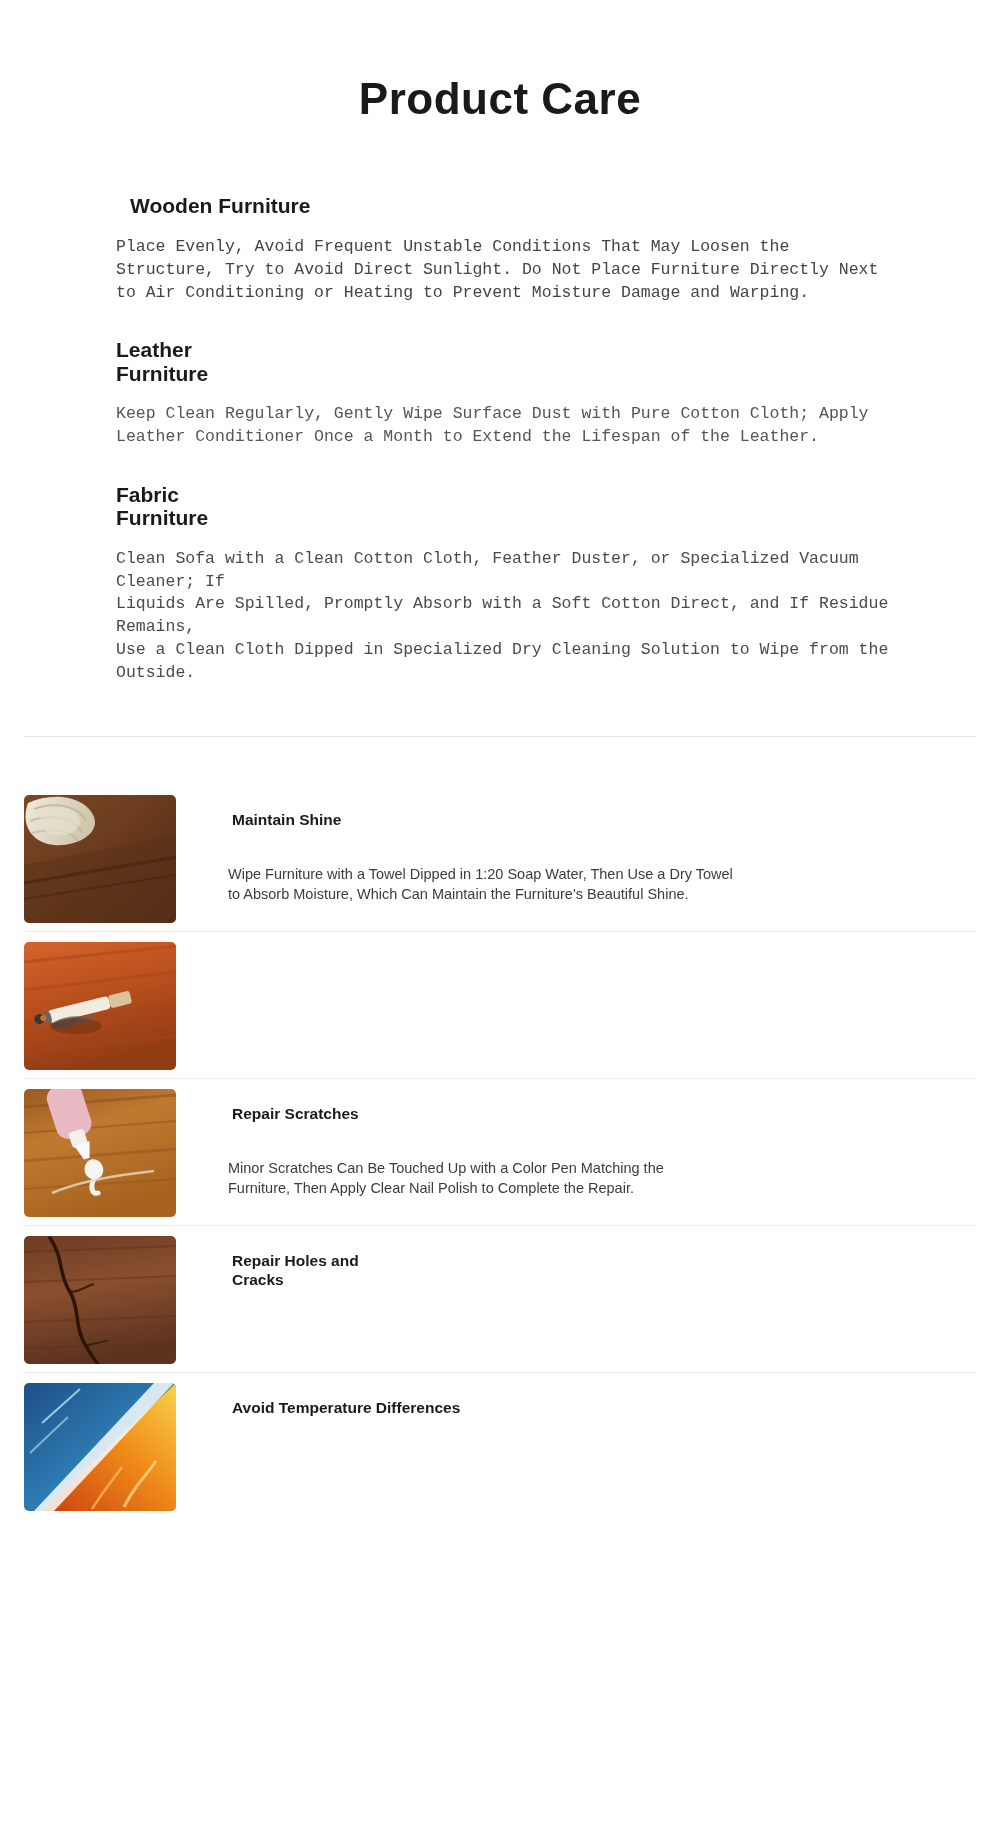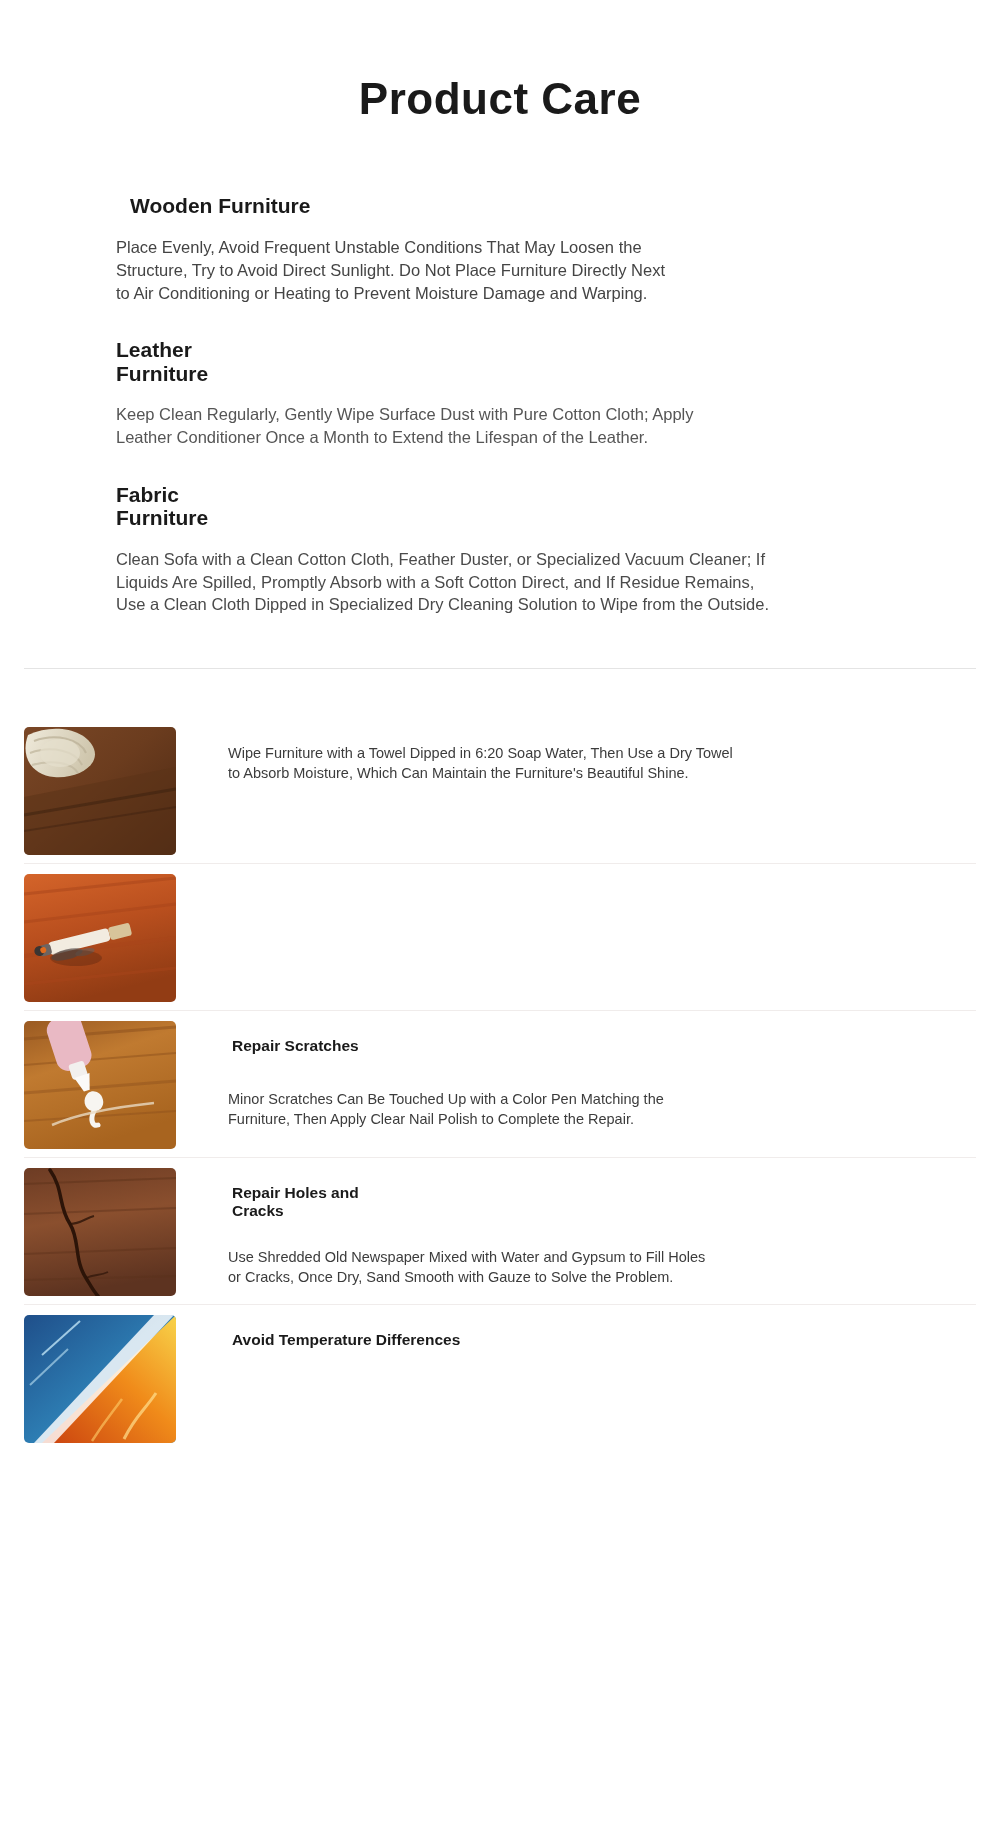--- a/index.html
+++ b/index.html
@@ -52,20 +52,21 @@
   }
   .care-section.indented .care-heading {
     padding-left: 14px;
   }
   .care-body {
     font-size: 16.5px;
     line-height: 1.38;
     color: #555555;
     margin: 0;
     white-space: pre-line;
+    font-family: Liberation Mono, monospace;
   }
   .care-section.first { margin-top: 60px; }
   .care-section.first .care-body { color: #444444; }
   .care-section.third .care-body { color: #4a4a4a; }
 
   .divider {
     height: 1px;
     background: #e4e4e4;
     margin: 52px 24px 0 24px;
   }
@@ -174,21 +175,22 @@
           <path d="M0 88 L152 62" stroke="#3a1f0e" stroke-width="3" opacity="0.5" fill="none"></path>
           <path d="M0 104 L152 80" stroke="#3a1f0e" stroke-width="2" opacity="0.4" fill="none"></path>
           <path d="M4 8 C30 -4 62 2 70 22 C76 38 54 52 30 50 C8 48 -4 30 4 8 Z" fill="url(#g1b)"></path>
           <path d="M10 14 C32 6 56 12 62 26" stroke="#bdb39a" stroke-width="2" fill="none" opacity="0.8"></path>
           <path d="M6 26 C28 18 52 24 58 38" stroke="#bdb39a" stroke-width="2" fill="none" opacity="0.7"></path>
           <path d="M8 38 C28 32 48 36 54 46" stroke="#bdb39a" stroke-width="2" fill="none" opacity="0.6"></path>
           <ellipse cx="36" cy="26" rx="20" ry="14" fill="#e5dfcd" opacity="0.7"></ellipse>
         </svg>
       </div>
       <div class="tip-text">
-        <p class="tip-desc">Wipe Furniture with a Towel Dipped in 6:20 Soap Water, Then Use a Dry Towel
+        <h3 class="tip-title">Maintain Shine</h3>
+        <p class="tip-desc">Wipe Furniture with a Towel Dipped in 1:20 Soap Water, Then Use a Dry Towel
 to Absorb Moisture, Which Can Maintain the Furniture's Beautiful Shine.</p>
       </div>
     </div>
 
     <div class="tip-row t2">
       <div class="tip-thumb">
         <svg viewBox="0 0 152 128" preserveAspectRatio="none" aria-hidden="true">
           <defs>
             <linearGradient id="g2" x1="0" y1="0" x2="0.3" y2="1">
               <stop offset="0%" stop-color="#d4642a"></stop>
@@ -263,22 +265,20 @@
           <path d="M0 86 L152 80" stroke="#5a3019" stroke-width="2" opacity="0.4" fill="none"></path>
           <path d="M0 112 L152 108" stroke="#5a3019" stroke-width="2" opacity="0.35" fill="none"></path>
           <path d="M26 2 C40 22 34 38 46 56 C56 72 50 92 62 110 C68 120 70 124 74 128" stroke="#2c1408" stroke-width="3.5" fill="none" stroke-linecap="round"></path>
           <path d="M46 56 C56 56 62 50 70 48" stroke="#2c1408" stroke-width="2" fill="none" opacity="0.8"></path>
           <path d="M62 110 C70 106 76 108 84 104" stroke="#2c1408" stroke-width="1.8" fill="none" opacity="0.7"></path>
         </svg>
       </div>
       <div class="tip-text">
         <h3 class="tip-title">Repair Holes and
 Cracks</h3>
-        <p class="tip-desc">Use Shredded Old Newspaper Mixed with Water and Gypsum to Fill Holes
-or Cracks, Once Dry, Sand Smooth with Gauze to Solve the Problem.</p>
       </div>
     </div>
 
     <div class="tip-row t5">
       <div class="tip-thumb">
         <svg viewBox="0 0 152 128" preserveAspectRatio="none" aria-hidden="true">
           <defs>
             <linearGradient id="g5a" x1="0" y1="0" x2="1" y2="1">
               <stop offset="0%" stop-color="#1f4f8a"></stop>
               <stop offset="100%" stop-color="#3aa7d8"></stop>

